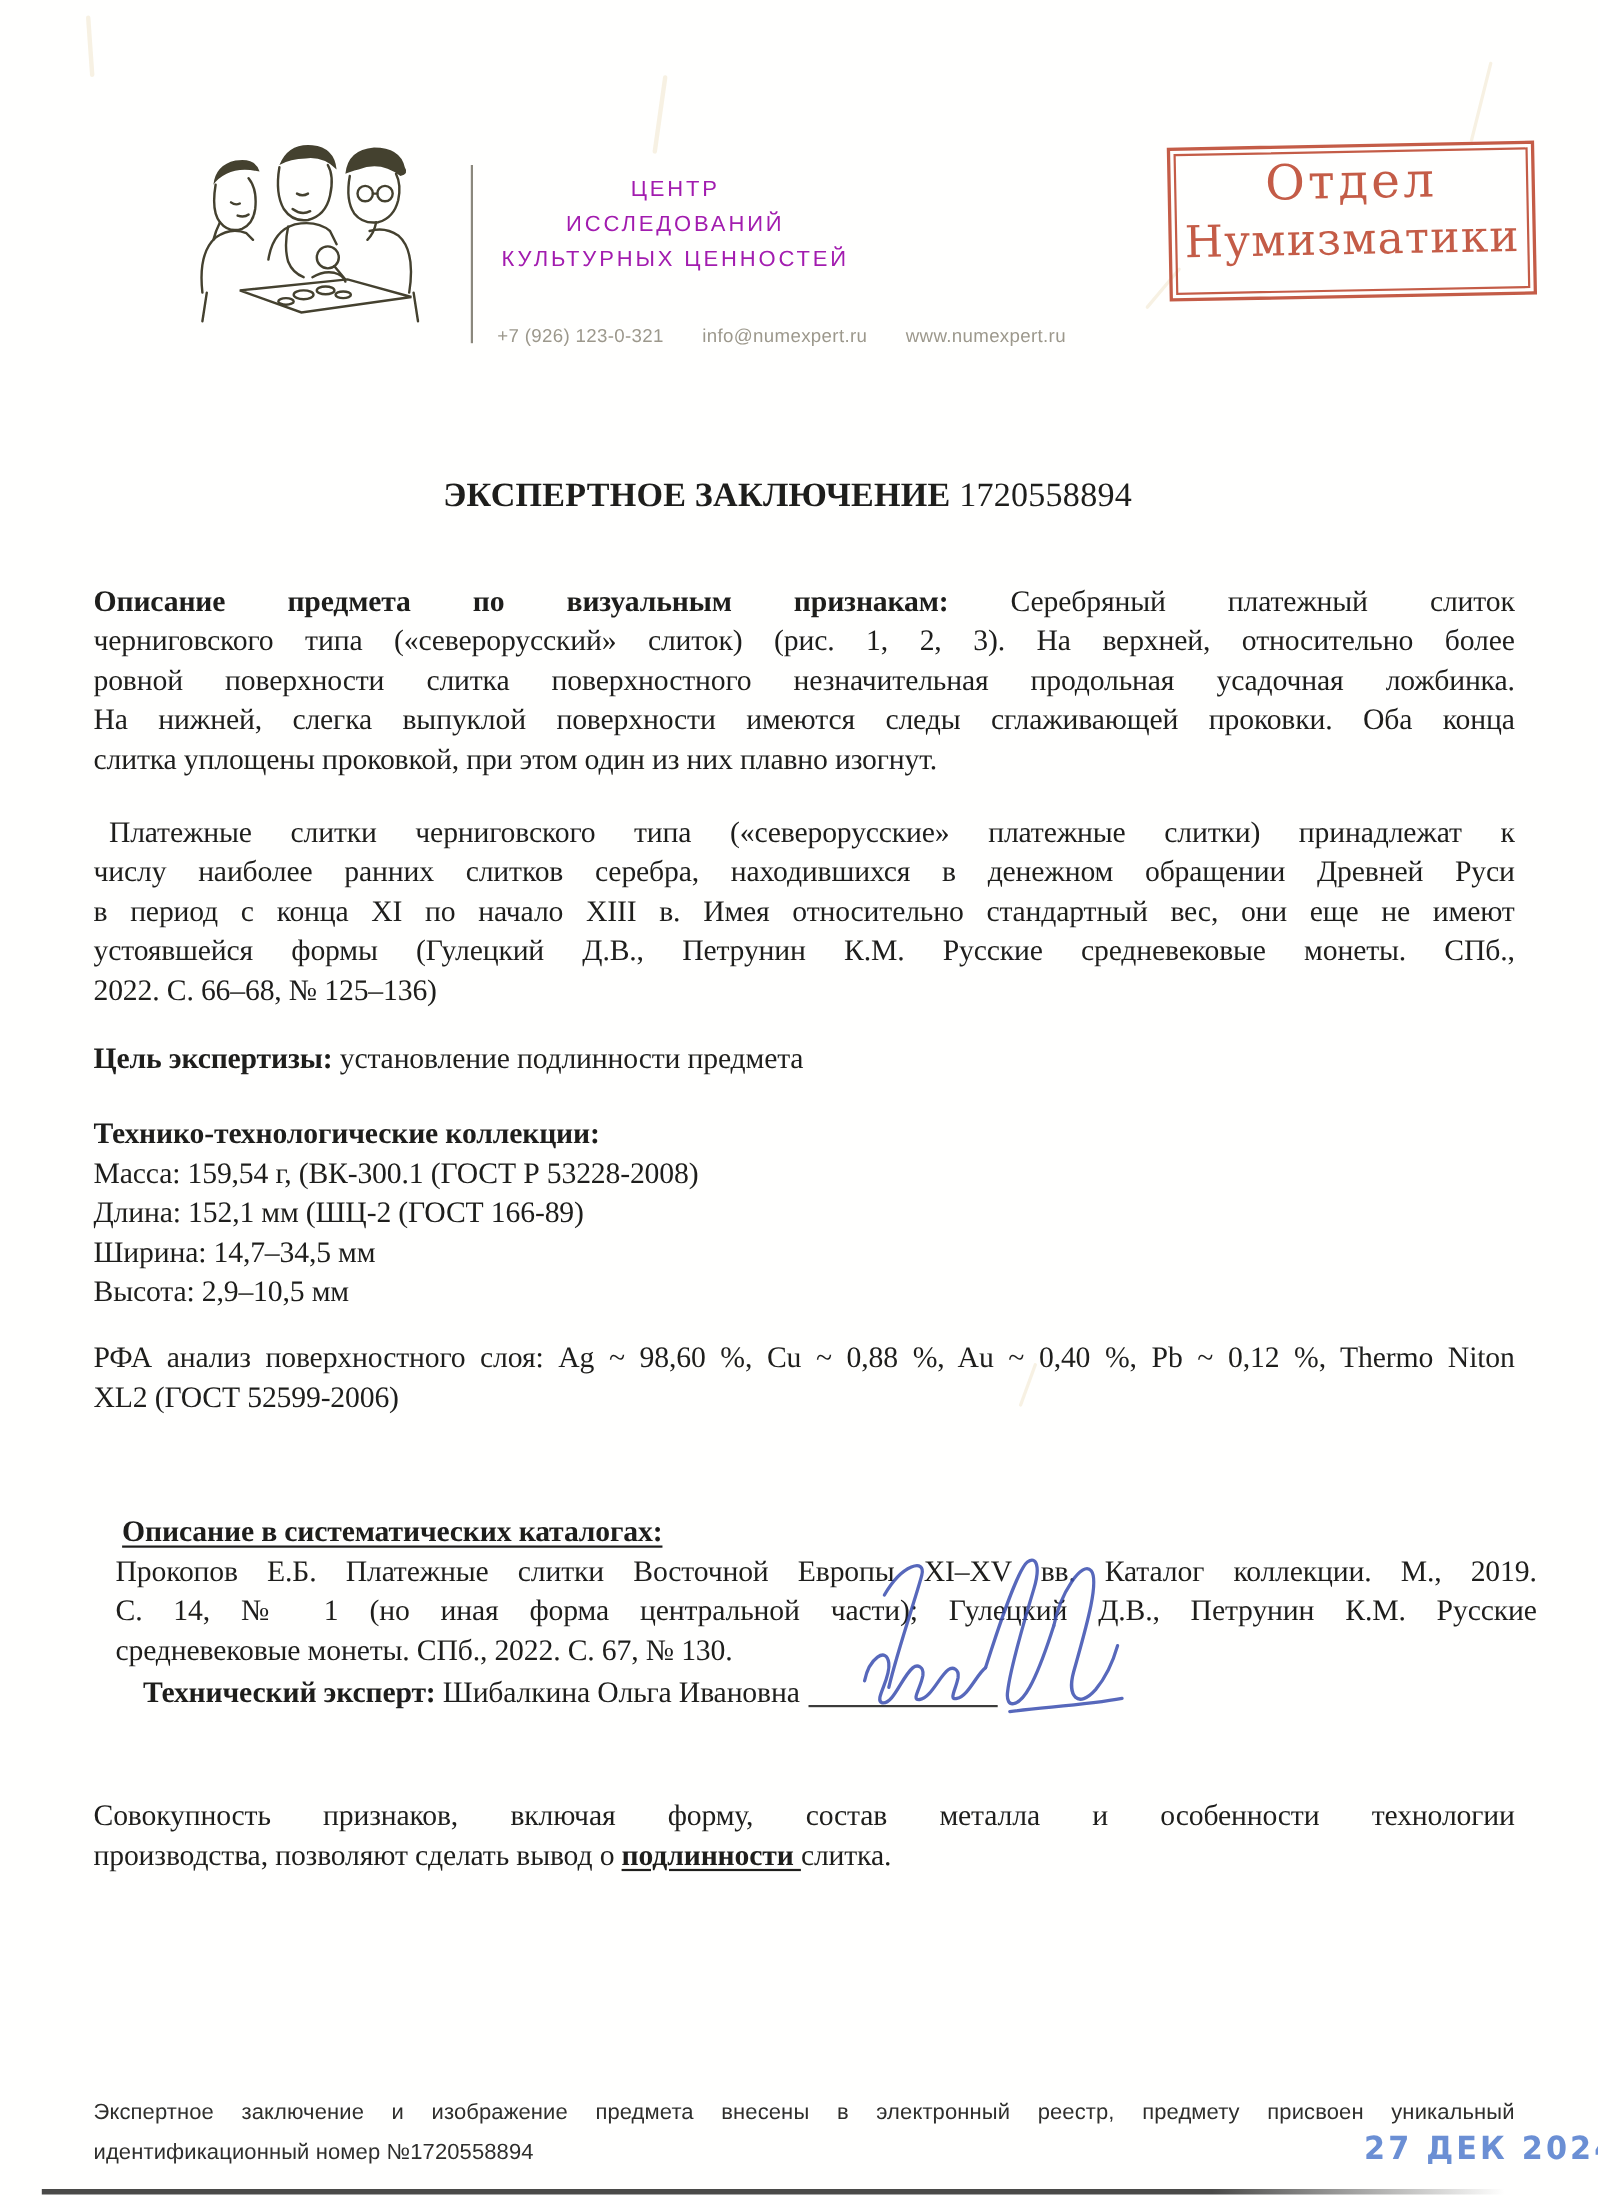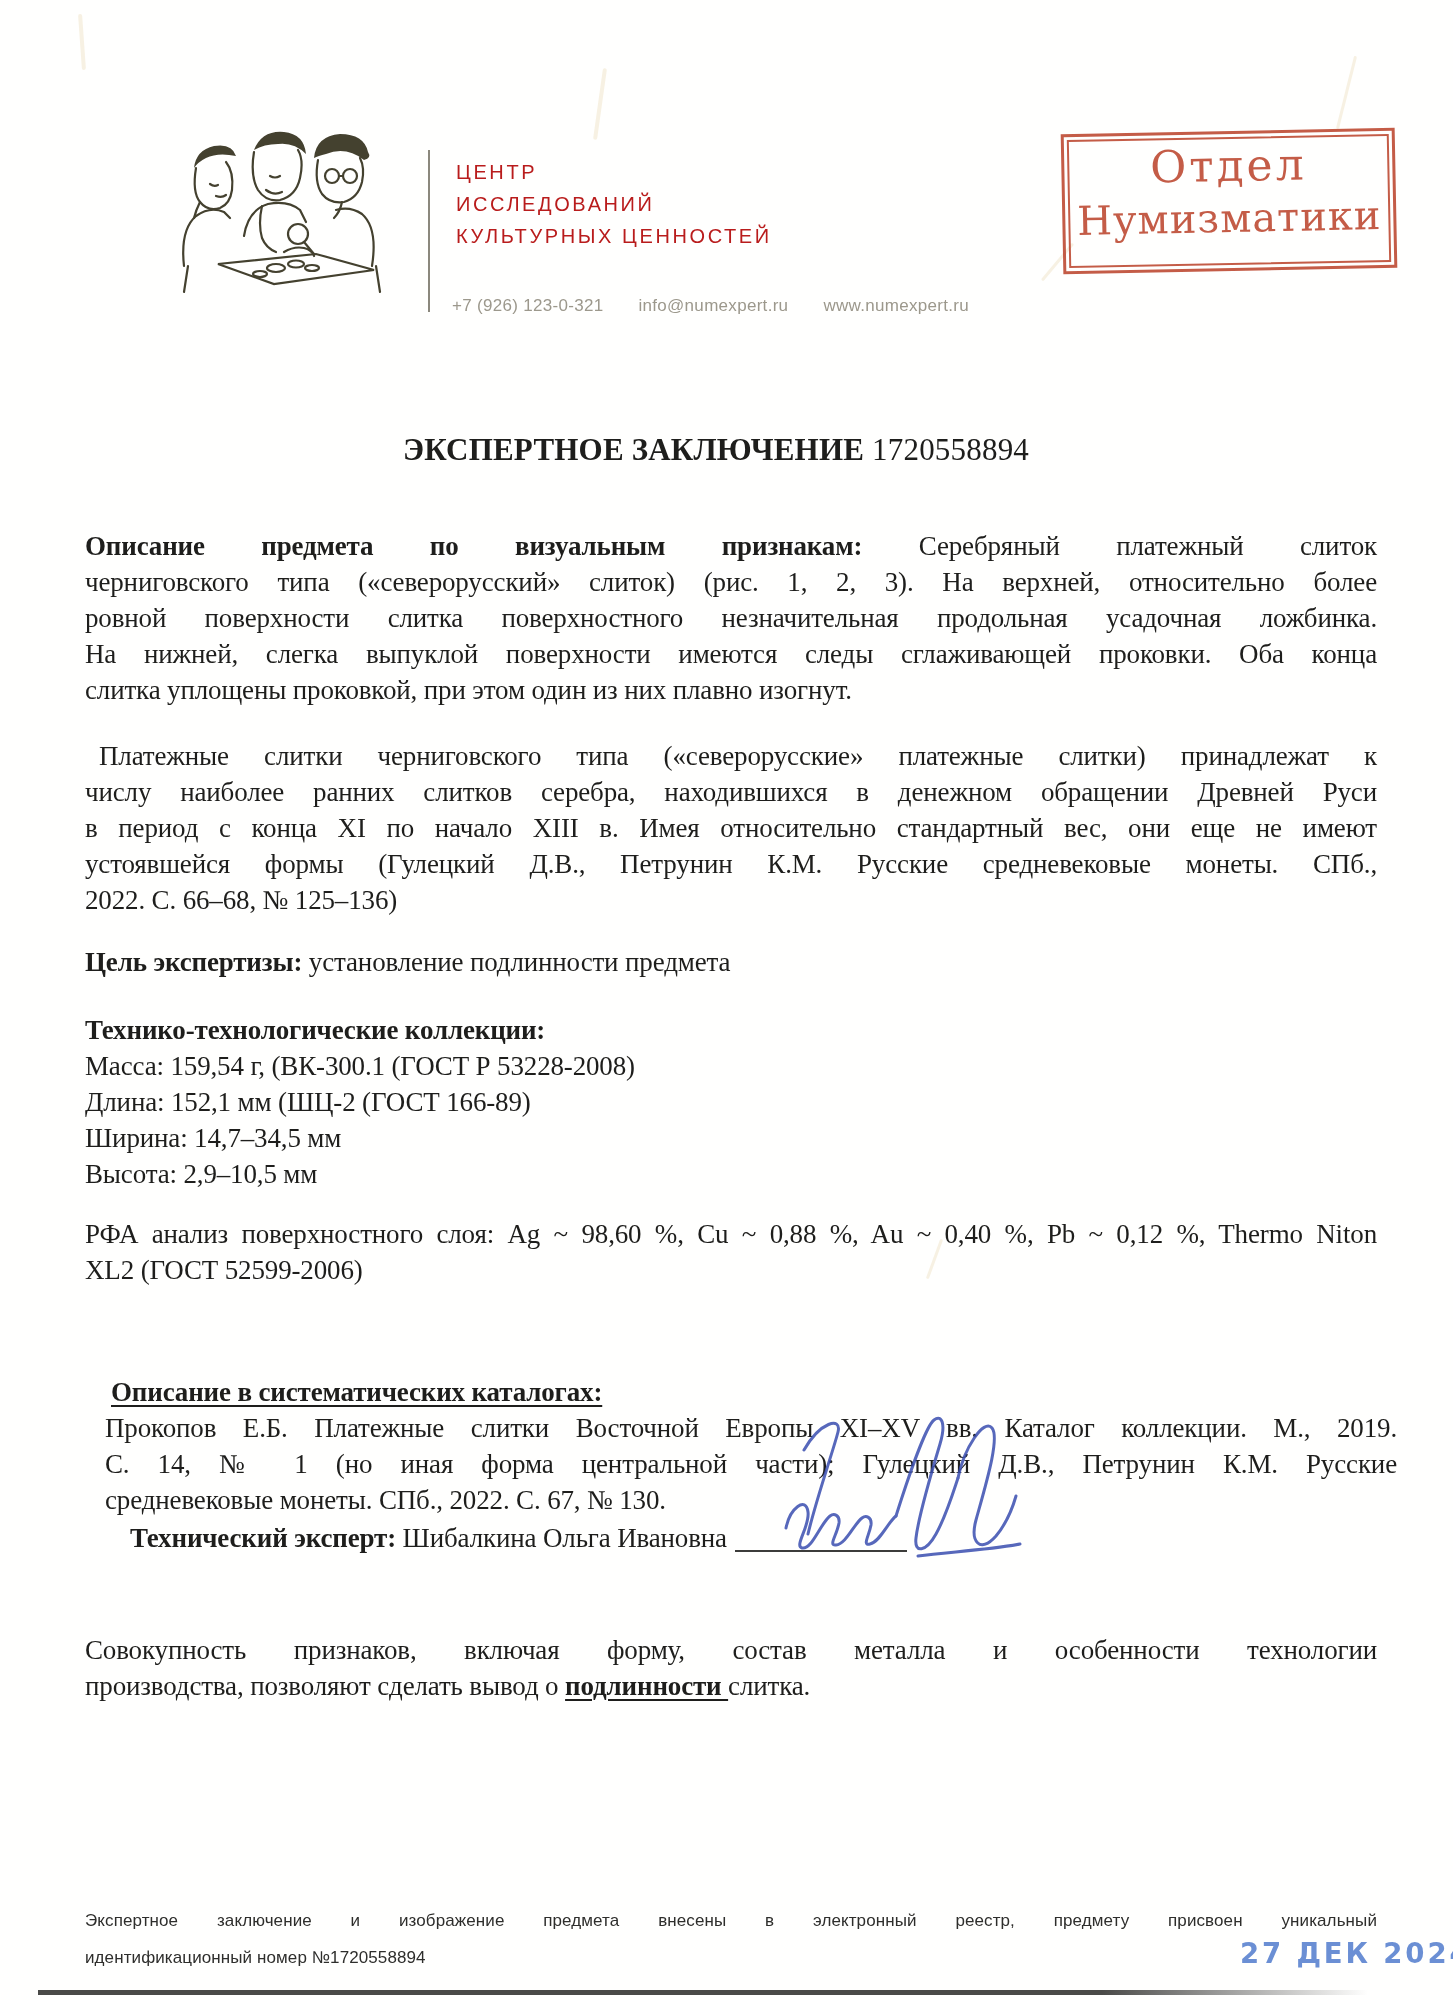--- a/index.html
+++ b/index.html
@@ -4,21 +4,21 @@
 <style>
   html,body{margin:0;padding:0;background:#ffffff;}
   .page{position:relative;width:1453px;height:2000px;background:#fffffe;overflow:hidden;
         font-family:"Liberation Serif","DejaVu Serif",serif;color:#1e1e1c;}
   .abs{position:absolute;}
 
   
   .logo{left:166px;top:106px;}
   .divider{left:428px;top:150px;width:2px;height:162px;background:#8b887d;}
   .org{left:456px;top:156px;font-family:"Liberation Sans",sans-serif;font-size:20px;
-       line-height:32px;letter-spacing:2.6px;color:#b91c1c;}
+       line-height:32px;letter-spacing:2.6px;color:#a21caf;text-align:center;}
   .contacts{left:452px;top:296px;font-family:"Liberation Sans",sans-serif;font-size:17px;
        color:#9c988c;letter-spacing:.3px;white-space:nowrap;}
   .contacts span{margin-right:30px;}
 
   
   .stamp{left:1062px;top:131px;width:334px;height:140px;transform:rotate(-1.1deg);
          color:#bf4f38;opacity:.92;}
   .stamp-outer{position:absolute;inset:0;border:3px solid currentColor;}
   .stamp-inner{position:absolute;inset:6px;border:2px solid currentColor;}
   .stamp-t{position:absolute;width:100%;text-align:center;font-family:"DejaVu Serif",serif;}
@@ -37,21 +37,21 @@
   .ind14{text-indent:14px;}
   .ind8{padding-left:8px;margin-left:37px;}
   .ind6{padding-left:6px;}
 
   .sig-line{display:inline-block;width:172px;height:2px;background:#3c3c3a;
             vertical-align:-5px;margin-left:8px;}
   .signature{left:768px;top:1408px;}
 
   
   .registry{left:85px;top:1902px;width:1292px;font-family:"Liberation Sans",sans-serif;
-            font-size:17px;line-height:37px;letter-spacing:.1px;color:#2e2e2c;}
+            font-size:20px;line-height:37px;letter-spacing:.1px;color:#2e2e2c;}
 
   .date-stamp{left:1240px;top:1936px;font-family:"DejaVu Sans",sans-serif;font-weight:bold;
               font-size:29px;letter-spacing:3px;color:#4b77cb;opacity:.82;
               transform:scaleX(.95);transform-origin:left top;white-space:nowrap;}
 
   .scan-line{left:38px;top:1990px;width:1330px;height:5px;
              background:linear-gradient(90deg,#4a4a48 0%,#4a4a48 80%,rgba(74,74,72,0) 100%);}
 
   .crease{position:absolute;background:#f0e6cc;opacity:.55;border-radius:3px;}
 </style>

